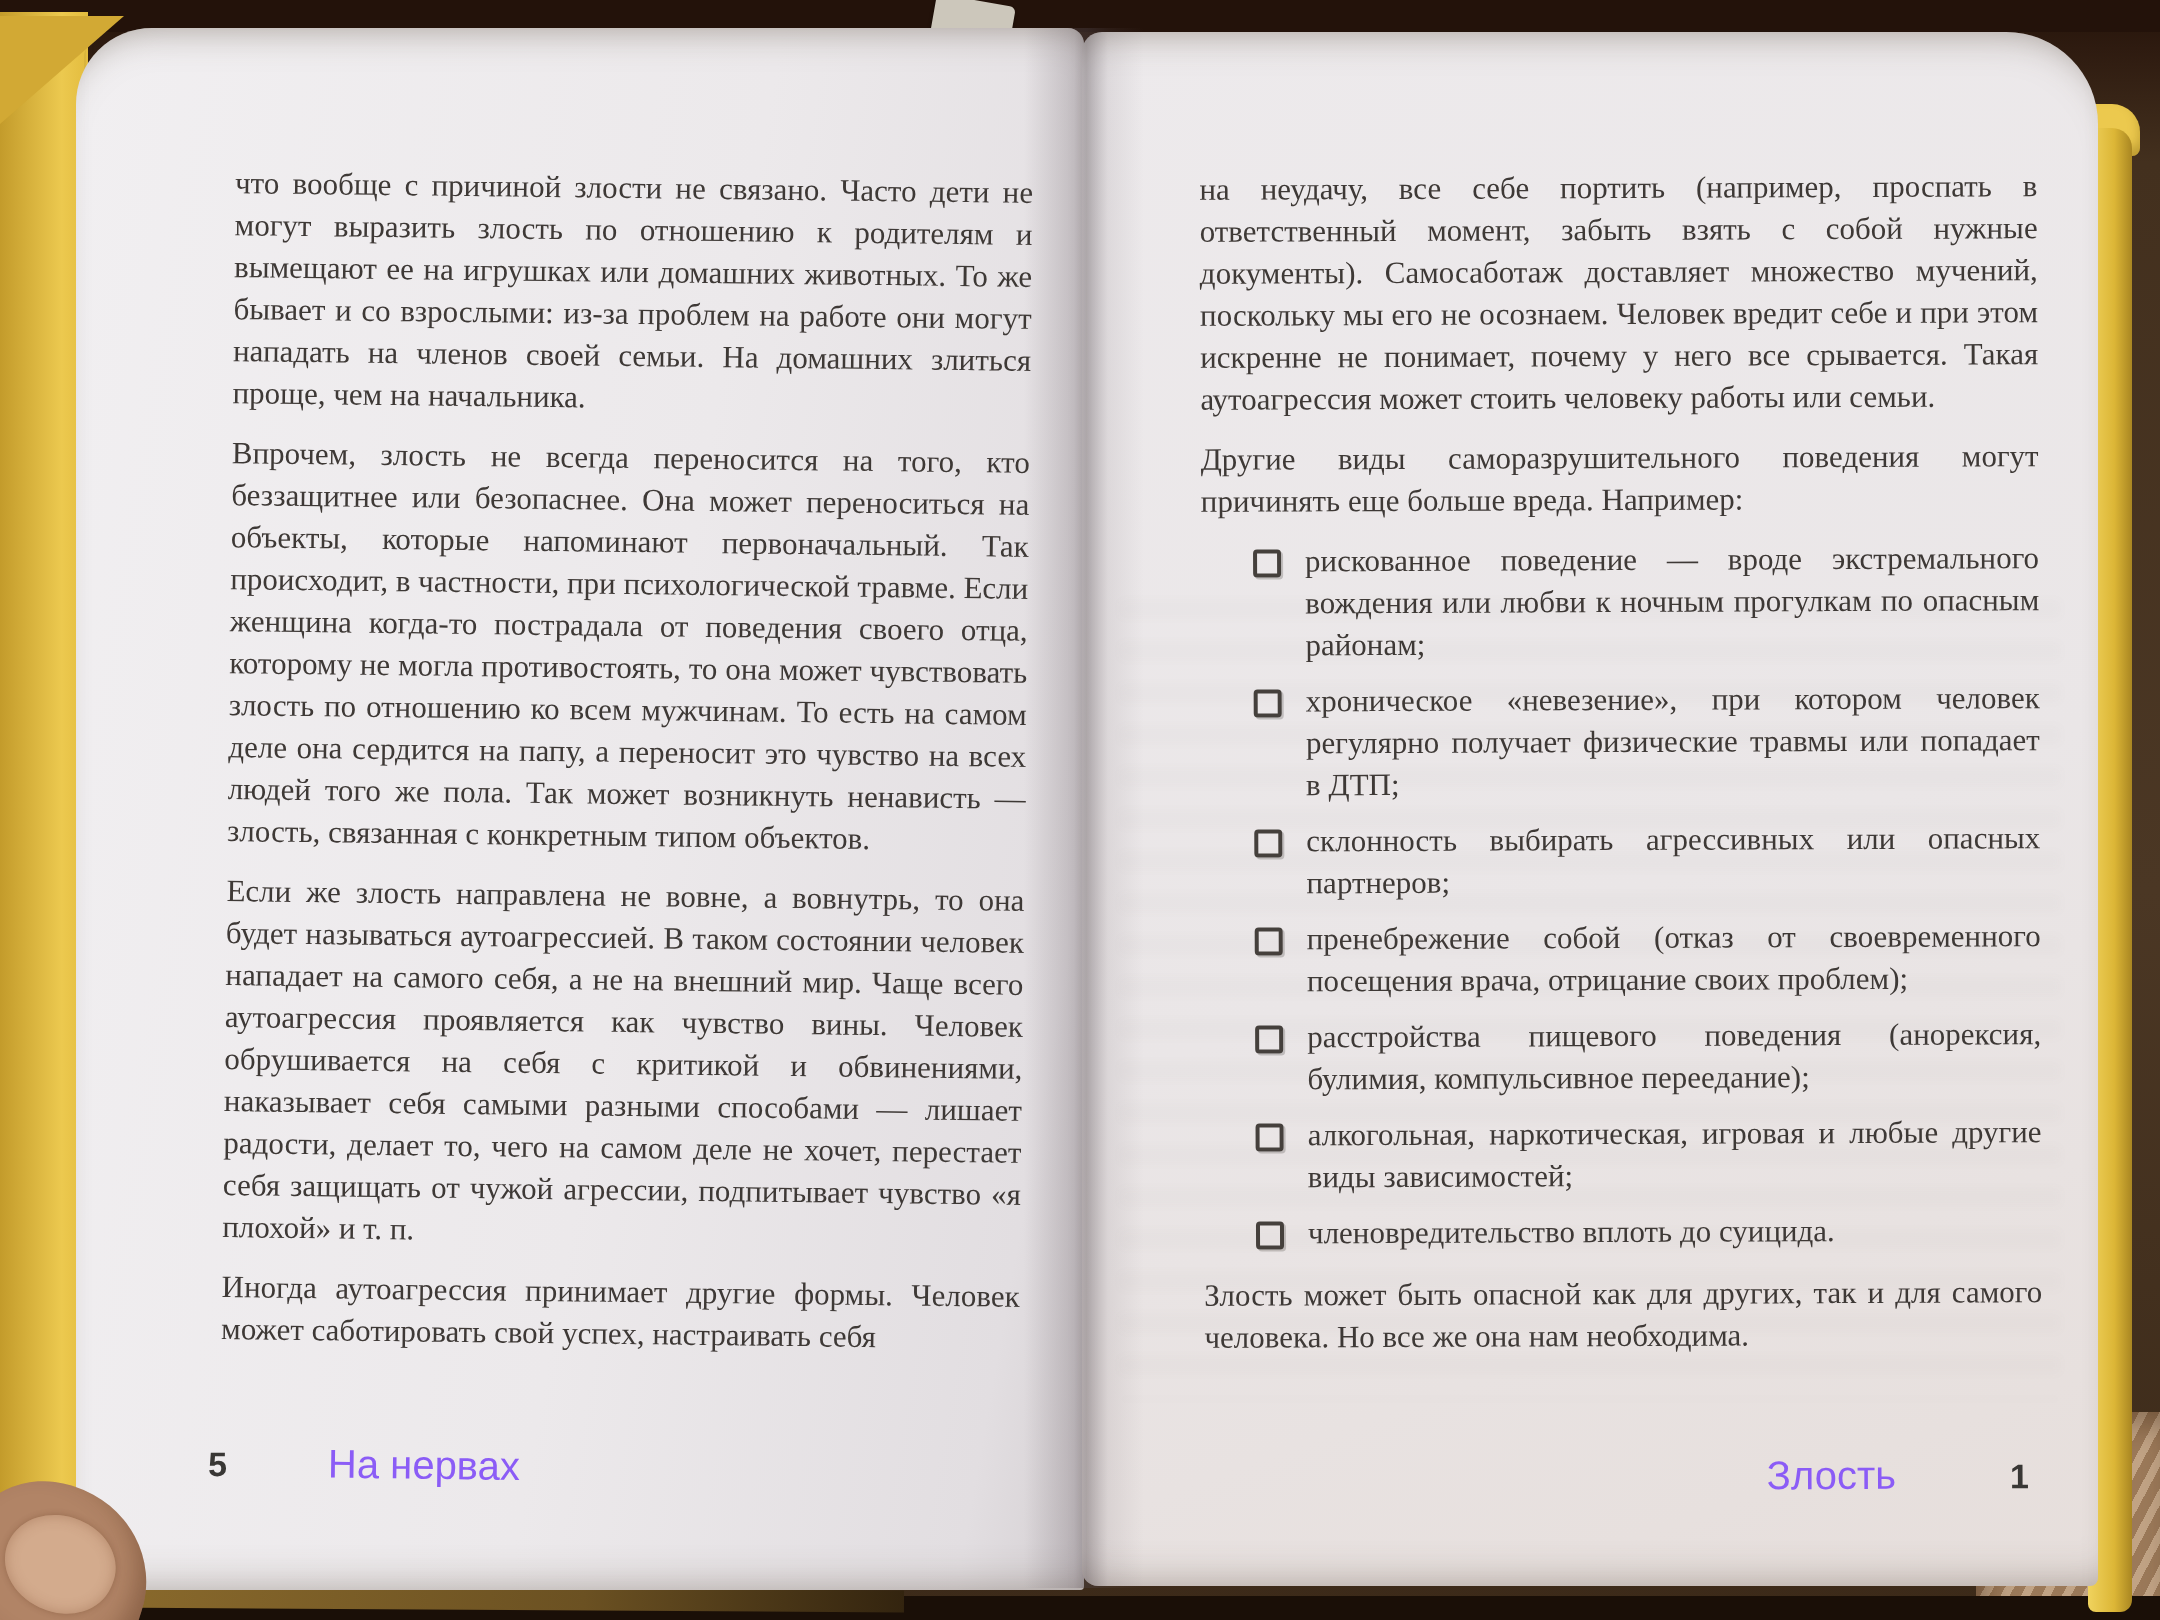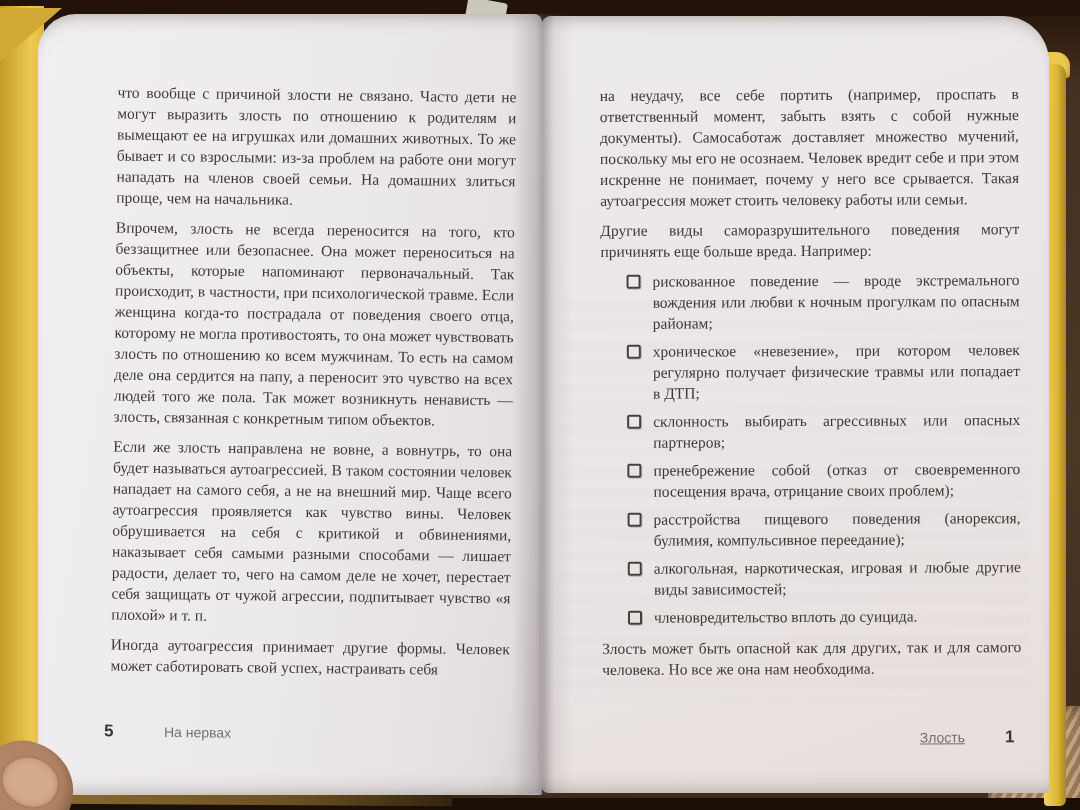--- a/index.html
+++ b/index.html
@@ -60,23 +60,23 @@
   .list{margin:2px 0 0 0;padding:0 0 0 26px;}
   .list-item{display:flex;gap:12px;margin:0 0 7px 0;line-height:21px;}
   .bullet{flex:0 0 auto;width:10px;height:10px;margin-top:4px;
     border:2px solid #45403c;border-radius:2px;background:transparent;
     box-shadow:1px 1px 0 rgba(69,64,60,.25);}
   
   .footer{font-family:"Liberation Sans", sans-serif;}
   .footer-left{left:104px;top:722px;display:flex;align-items:baseline;transform:rotate(.7deg);}
   .footer-right{left:601px;top:728px;width:414px;display:flex;justify-content:flex-end;align-items:baseline;transform:rotate(-.25deg);}
   .page-num{font-size:17px;font-weight:bold;color:#393735;letter-spacing:.5px;}
-  .running-title{font-size:14px;color:#737373;}
+  .running-title{font-size:20px;color:#8b5cf6;}
   .footer-left .running-title{margin-left:50px;}
-  .footer-right .running-title{margin-right:40px;text-decoration:underline;}
+  .footer-right .running-title{margin-right:57px;}
   
   .thumb{left:-22px;top:742px;width:96px;height:92px;background:#b18466;
     border-radius:46% 54% 44% 56%;transform:rotate(18deg);
     box-shadow:inset -6px -6px 12px rgba(70,35,15,.35);}
   .thumb-nail{left:2px;top:758px;width:56px;height:48px;background:#d3ab8d;
     border-radius:52% 48% 50% 50%;transform:rotate(24deg);
     box-shadow:inset 0 0 7px rgba(120,70,40,.35), 0 0 3px rgba(90,50,25,.3);}
 </style>
 </head>
 <body>

